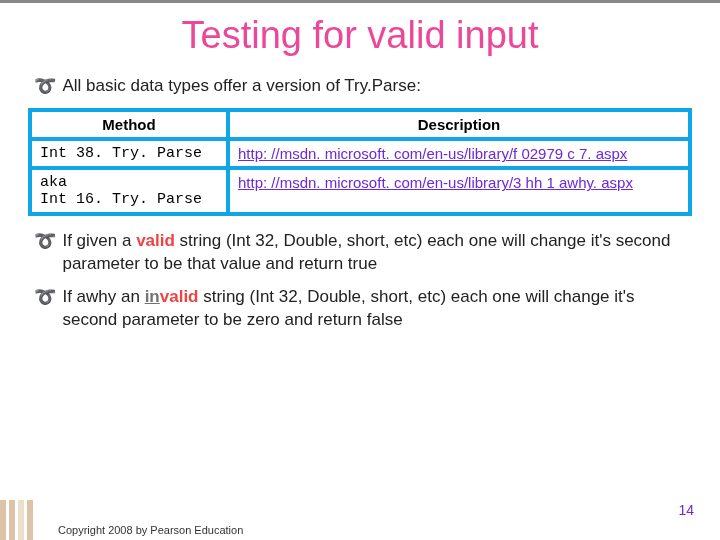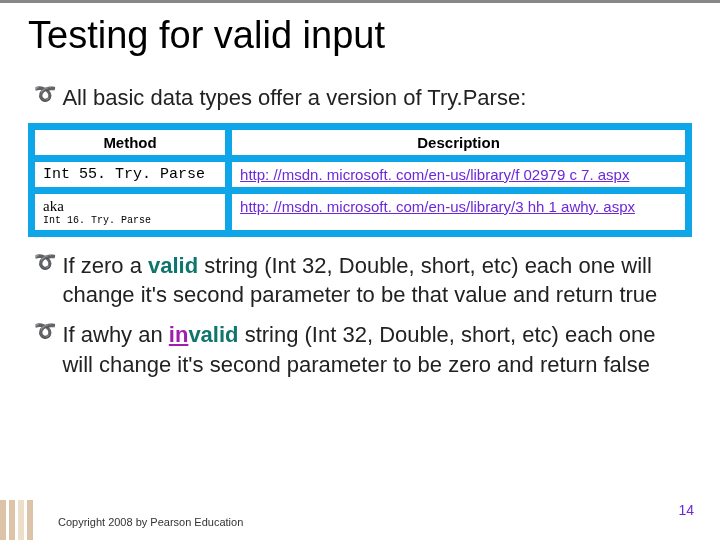--- a/index.html
+++ b/index.html
@@ -14,80 +14,81 @@
   .slide {
     width: 720px;
     height: 540px;
     padding: 8px 28px 0 28px;
     position: relative;
   }
   .title {
     font-family: Verdana, Geneva, sans-serif;
     font-size: 38px;
     font-weight: normal;
-    color: #000000;
+    text-align: center;
+    color: #ec4899;
     margin-top: 6px;
-    margin-bottom: 26px;
+    margin-bottom: 18px;
   }
   .bullet-row {
     display: flex;
     align-items: flex-start;
     margin-bottom: 10px;
     padding-left: 6px;
   }
   .bullet-icon {
     font-size: 18px;
     color: #9a6a4a;
     margin-right: 6px;
     line-height: 1.3;
   }
   .bullet-text {
-    font-size: 22px;
+    font-size: 17px;
     color: #222;
     line-height: 1.35;
   }
   table.methods {
     width: 100%;
     border-collapse: collapse;
     margin-top: 6px;
     margin-bottom: 14px;
   }
   table.methods th, table.methods td {
-    border: 7px solid #0ea5e9;
+    border: 4px solid #0ea5e9;
     padding: 4px 8px;
     vertical-align: top;
     font-size: 15px;
   }
   table.methods th {
     font-weight: bold;
     text-align: center;
     font-family: Verdana, sans-serif;
   }
   table.methods th:first-child { width: 30%; }
-  .mono { font-family: "Courier New", monospace; font-size: 10px; }
+  .mono { font-family: "Courier New", monospace; font-size: 15px; }
   .link {
     color: #6d28d9;
     text-decoration: underline;
     font-family: Verdana, sans-serif;
     font-size: 15px;
   }
-  .aka { font-family: Liberation Serif, serif; font-size: 15px; }
-  .valid { color: #0f766e; font-weight: bold; }
-  .invalid { color: #a21caf; font-weight: bold; text-decoration: underline; }
+  .aka { font-family: Liberation Mono, monospace; font-size: 15px; }
+  .valid { color: #ef4444; font-weight: bold; }
+  .invalid { color: #737373; font-weight: bold; text-decoration: underline; }
   .slide-number {
     position: absolute;
     right: 26px;
     bottom: 22px;
     font-size: 14px;
     color: #6d28d9;
   }
   .copyright {
     position: absolute;
     left: 58px;
-    bottom: 12px;
+    bottom: 4px;
     font-size: 11px;
     color: #333;
   }
   .deco-left {
     position: absolute;
     left: 0;
     bottom: 0;
     width: 36px;
     height: 40px;
     background: linear-gradient(to right,
@@ -118,37 +119,37 @@
     <span class="bullet-text">All basic data types offer a version of Try.Parse:</span>
   </div>
 
   <table class="methods">
     <tbody>
         <tr>
       <th>Method</th>
       <th>Description</th>
     </tr>
     <tr>
-      <td class="mono">Int 55. Try. Parse</td>
+      <td class="mono">Int 38. Try. Parse</td>
       <td><a class="link" href="#">http: //msdn. microsoft. com/en-us/library/f 02979 c 7. aspx</a></td>
     </tr>
     <tr>
       <td>
         <div class="aka">aka</div>
         <div class="mono">Int 16. Try. Parse</div>
       </td>
       <td><a class="link" href="#">http: //msdn. microsoft. com/en-us/library/3 hh 1 awhy. aspx</a></td>
     </tr>
   </tbody>
     </table>
 
   <div class="bullet-row">
     <span class="bullet-icon">➰</span>
     <span class="bullet-text">
-      <span>If zero a </span><span class="valid">valid</span><span> string (Int 32, Double, short, etc) each one will change it's second parameter to be that value and return true</span>
+      <span>If given a </span><span class="valid">valid</span><span> string (Int 32, Double, short, etc) each one will change it's second parameter to be that value and return true</span>
     </span>
   </div>
 
   <div class="bullet-row">
     <span class="bullet-icon">➰</span>
     <span class="bullet-text">
       <span>If awhy an </span><span class="invalid">in</span><span class="valid" style="text-decoration:none;">valid</span><span> string (Int 32, Double, short, etc) each one will change it's second parameter to be zero and return false</span>
     </span>
   </div>
 

